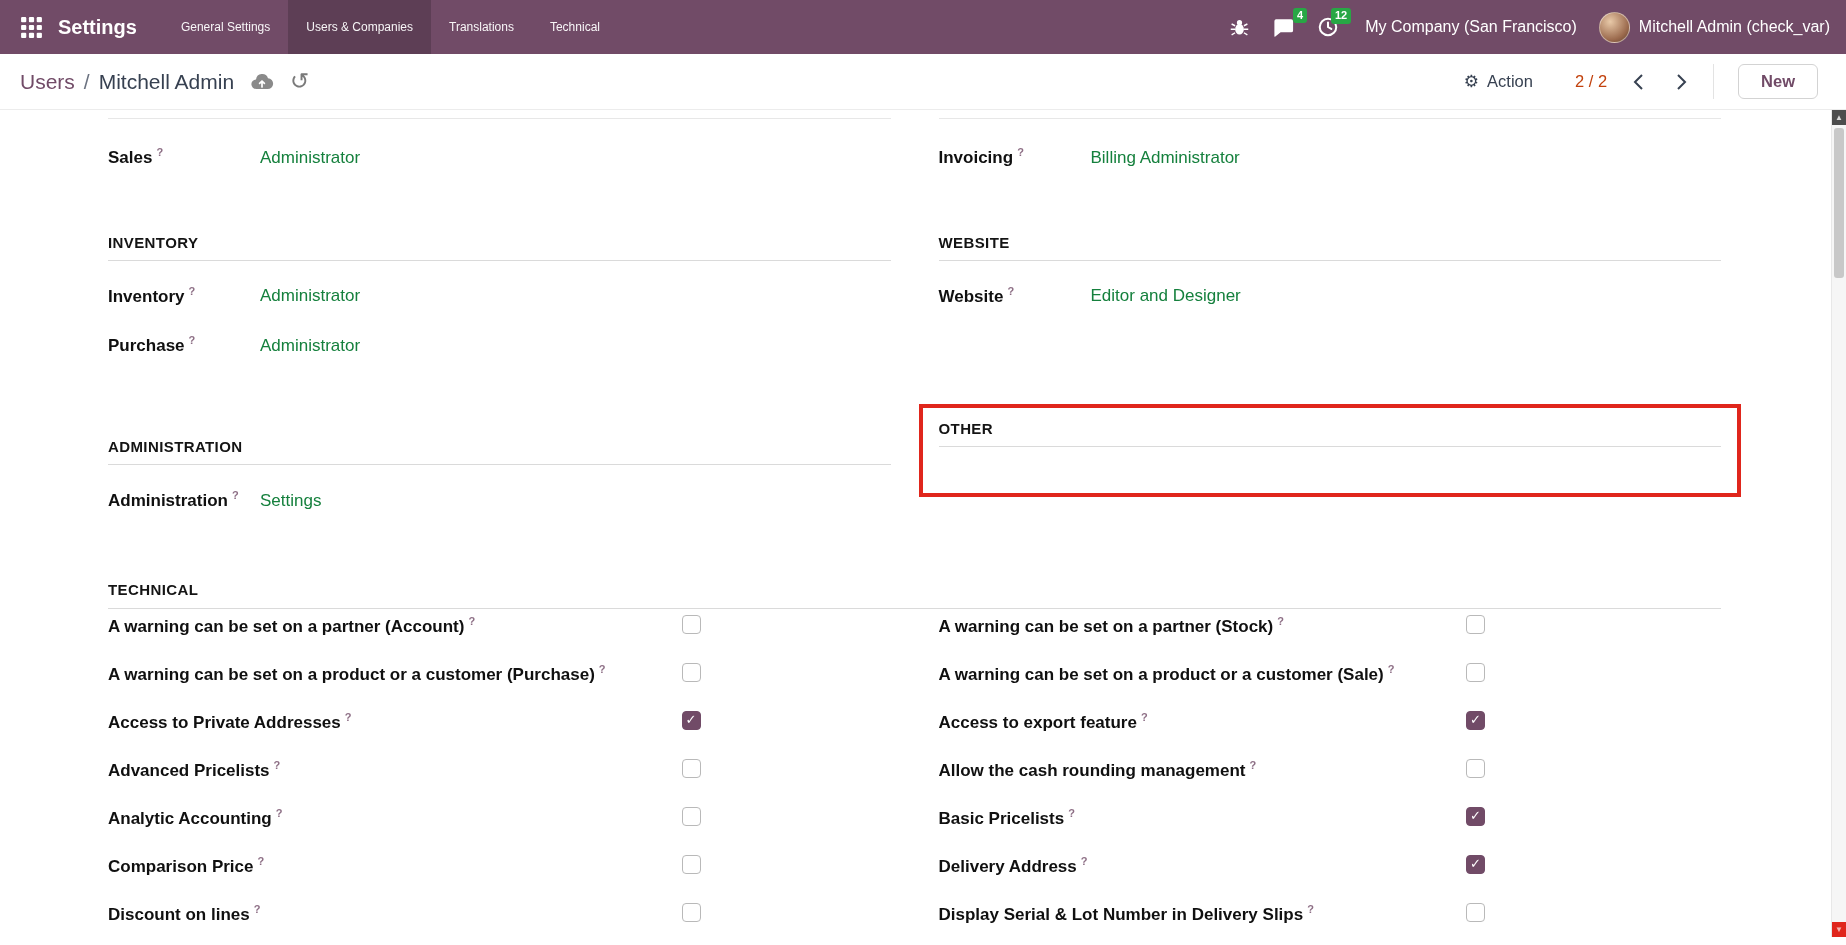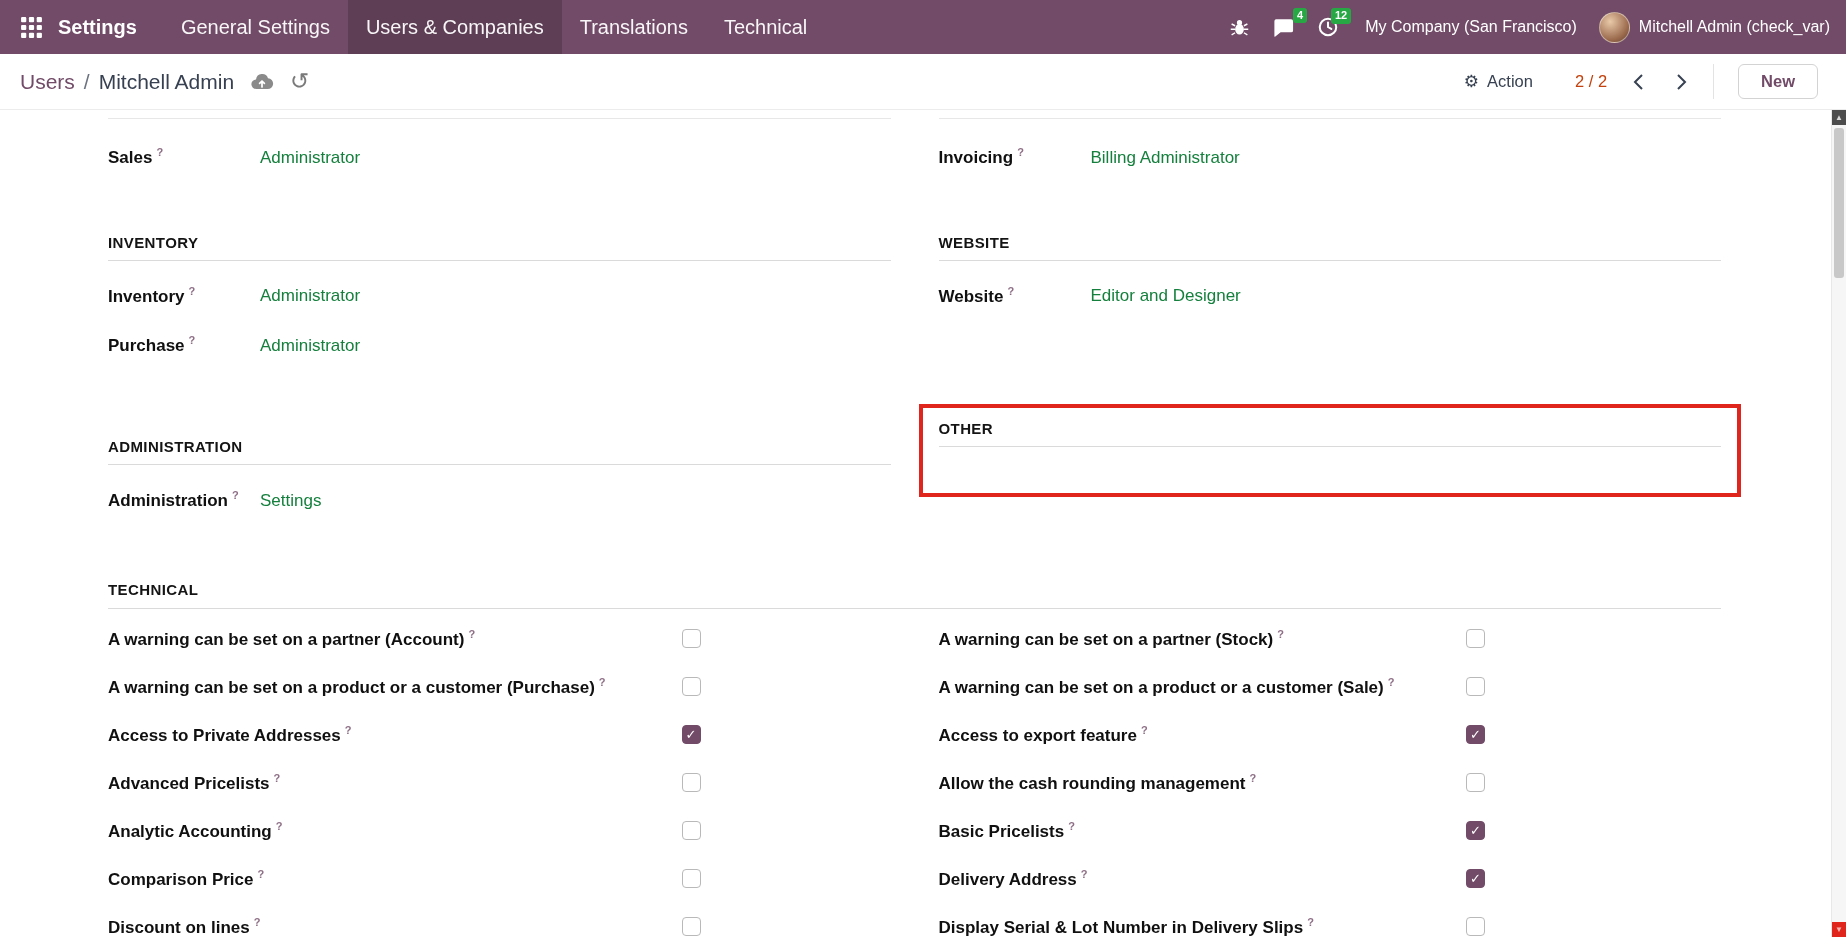--- a/index.html
+++ b/index.html
@@ -8,21 +8,21 @@
     --badge-green:#28a745; --highlight-red:#e0261c;
   }
   html,body{width:1846px;height:945px;overflow:hidden}
   body{font-family:"Liberation Sans","DejaVu Sans",sans-serif;background:#fff;color:#111}
 
   
   .navbar{height:54px;background:var(--navbar-bg);display:flex;align-items:center;color:#fff;padding:0 16px 0 10px}
   .apps-btn{width:42px;height:54px;display:flex;align-items:center;justify-content:center;background:none;border:none;cursor:pointer}
   .app-name{font-size:20px;font-weight:700;color:#fff;margin:0 26px 0 6px;cursor:pointer}
   .nav-menu{display:flex;height:54px}
-  .menu-item{display:flex;align-items:center;padding:0 18px;font-size:20px;color:rgba(255,255,255,.95);cursor:pointer;text-decoration:none}
+  .menu-item{display:flex;align-items:center;padding:0 18px;font-size:12px;color:rgba(255,255,255,.95);cursor:pointer;text-decoration:none}
   .menu-item.active{background:var(--navbar-active-bg)}
   .nav-right{margin-left:auto;display:flex;align-items:center;gap:22px}
   .icon-btn{position:relative;background:none;border:none;cursor:pointer;display:flex;align-items:center;padding:0}
   .badge{position:absolute;top:-8px;right:-12px;background:var(--badge-green);color:#fff;font-size:11px;font-weight:700;padding:1px 4px;border-radius:3px;line-height:1.25}
   .company{font-size:16px;color:#fff;cursor:pointer;margin-left:4px}
   .user-menu{display:flex;align-items:center;gap:9px;cursor:pointer}
   .user-name{font-size:16px;color:#fff}
   .avatar{width:31px;height:31px;border-radius:50%;flex:0 0 auto;
     background:radial-gradient(circle at 35% 30%,#e8c9a8,#9c6b4e 65%,#5f3d2a);border:1px solid rgba(255,255,255,.45)}
 
@@ -61,21 +61,21 @@
   .dd-caret{position:absolute;right:5px;top:1px;font-size:15px;color:#555}
   .qm{color:var(--accent);opacity:.8;font-size:11px;font-weight:700;margin-left:4px;cursor:pointer}
   .red-box{border:4px solid var(--highlight-red);padding:12px 16px 26px;margin:0 -20px}
   .red-box .section-hr{margin-bottom:20px}
   .red-box .field-row{margin-bottom:0}
 
   
   .tech-title{margin-top:42px}
   .tech .section-hr{margin:10px 0 6px}
   .tech-grid{display:grid;grid-template-columns:1fr 1fr;column-gap:48px}
-  .tech-row{height:48px;display:flex;align-items:center;justify-content:space-between}
+  .tech-row{height:48px;display:flex;justify-content:space-between}
   .tech-col.left .tech-row{padding-right:190px}
   .tech-col.right .tech-row{padding-right:236px}
   .tech-label{font-size:17px;font-weight:700;color:#101010}
   .cb{flex:0 0 auto;width:19px;height:19px;border:1px solid #b9b9b9;border-radius:4px;background:#fff;cursor:pointer;position:relative}
   .cb.checked{background:var(--accent);border-color:var(--accent)}
   .cb.checked::after{content:"✓";position:absolute;left:50%;top:50%;transform:translate(-50%,-54%);color:#fff;font-size:13px;font-weight:700}
 
   
   .scrollbar{position:absolute;right:0;top:0;width:15px;height:100%;background:#f6f6f6;border-left:1px solid #e8e8e8}
   .sb-up{position:absolute;top:0;left:0;right:0;height:15px;background:#4d4d4d;color:#d9d9d9;font-size:8px;display:flex;align-items:center;justify-content:center;cursor:pointer}

